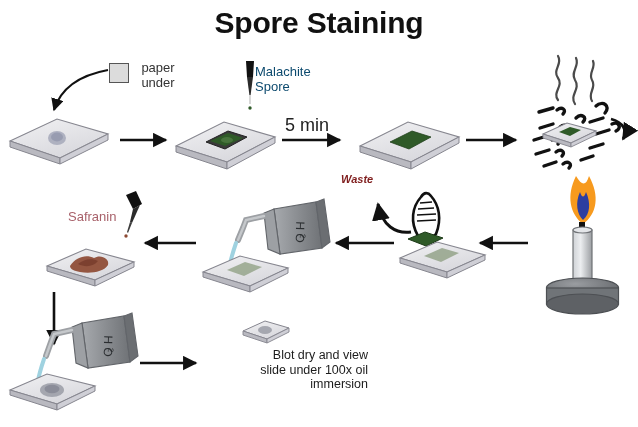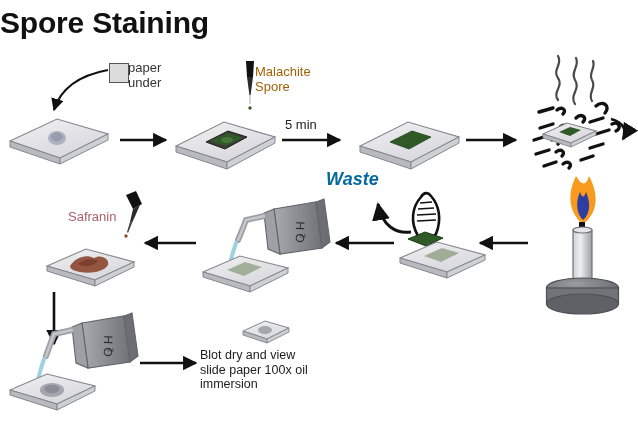--- a/index.html
+++ b/index.html
@@ -8,31 +8,32 @@
     background:#ffffff;
     font-family:"Liberation Sans", sans-serif;
     overflow:hidden;
     position:relative;
   }
   #stage{position:absolute;left:0;top:0;width:638px;height:427px;}
   #stage > *{position:absolute;}
 
   .title{
     left:0;top:6px;width:638px;
+    text-align:center;
     font-size:30px;font-weight:bold;color:#111;
     letter-spacing:-0.2px;
   }
 
   .lbl{font-size:12.5px;line-height:14px;color:#444;}
-  .lbl-paper{left:128px;top:60px;width:60px;color:#333;font-size:13px;line-height:15px;}
-  .lbl-mg{left:255px;top:64px;width:80px;color:#a16207;font-size:13px;line-height:15px;font-weight:500;}
+  .lbl-paper{left:128px;top:60px;width:60px;color:#333;font-size:13px;line-height:15px;text-align:center;}
+  .lbl-mg{left:255px;top:64px;width:80px;color:#0c4a6e;font-size:13px;line-height:15px;font-weight:500;}
   .lbl-saf{left:68px;top:198px;width:80px;color:#a8616a;font-size:13px;font-weight:500;margin-top:12px;}
-  .lbl-5min{left:285px;top:118px;width:50px;color:#222;font-size:13px;}
-  .lbl-waste{left:326px;top:172px;width:60px;color:#0369a1;font-size:18px;font-weight:bold;font-style:italic;}
-  .lbl-blot{left:200px;top:348px;width:168px;text-align:left;color:#1c1c1c;font-size:12.5px;line-height:14.5px;}
+  .lbl-5min{left:285px;top:118px;width:50px;color:#222;font-size:18px;}
+  .lbl-waste{left:341px;top:172px;width:60px;color:#7f1d1d;font-size:11px;font-weight:bold;font-style:italic;}
+  .lbl-blot{left:200px;top:348px;width:168px;text-align:right;color:#1c1c1c;font-size:12.5px;line-height:14.5px;}
 
   .papersq{
     left:109px;top:63px;width:18px;height:18px;
     background:#dcdcdc;border:1.6px solid #555;
   }
 
   svg.layer{left:0;top:0;width:638px;height:427px;pointer-events:none;}
 </style>
 </head>
 <body>
@@ -254,15 +255,15 @@
 
   <div class="papersq"></div>
   <div class="lbl lbl-paper"><span>paper</span><br><span>under</span></div>
 
   <div class="lbl lbl-mg"><span>Malachite</span><br><span>Spore</span></div>
 
   <div class="lbl lbl-saf">Safranin</div>
   <div class="lbl lbl-5min">5 min</div>
   <div class="lbl lbl-waste">Waste</div>
 
-  <div class="lbl lbl-blot"><span>Blot dry and view</span><br><span>slide paper 100x oil</span><br><span>immersion</span></div>
+  <div class="lbl lbl-blot"><span>Blot dry and view</span><br><span>slide under 100x oil</span><br><span>immersion</span></div>
 
 </div>
 
 </body></html>

